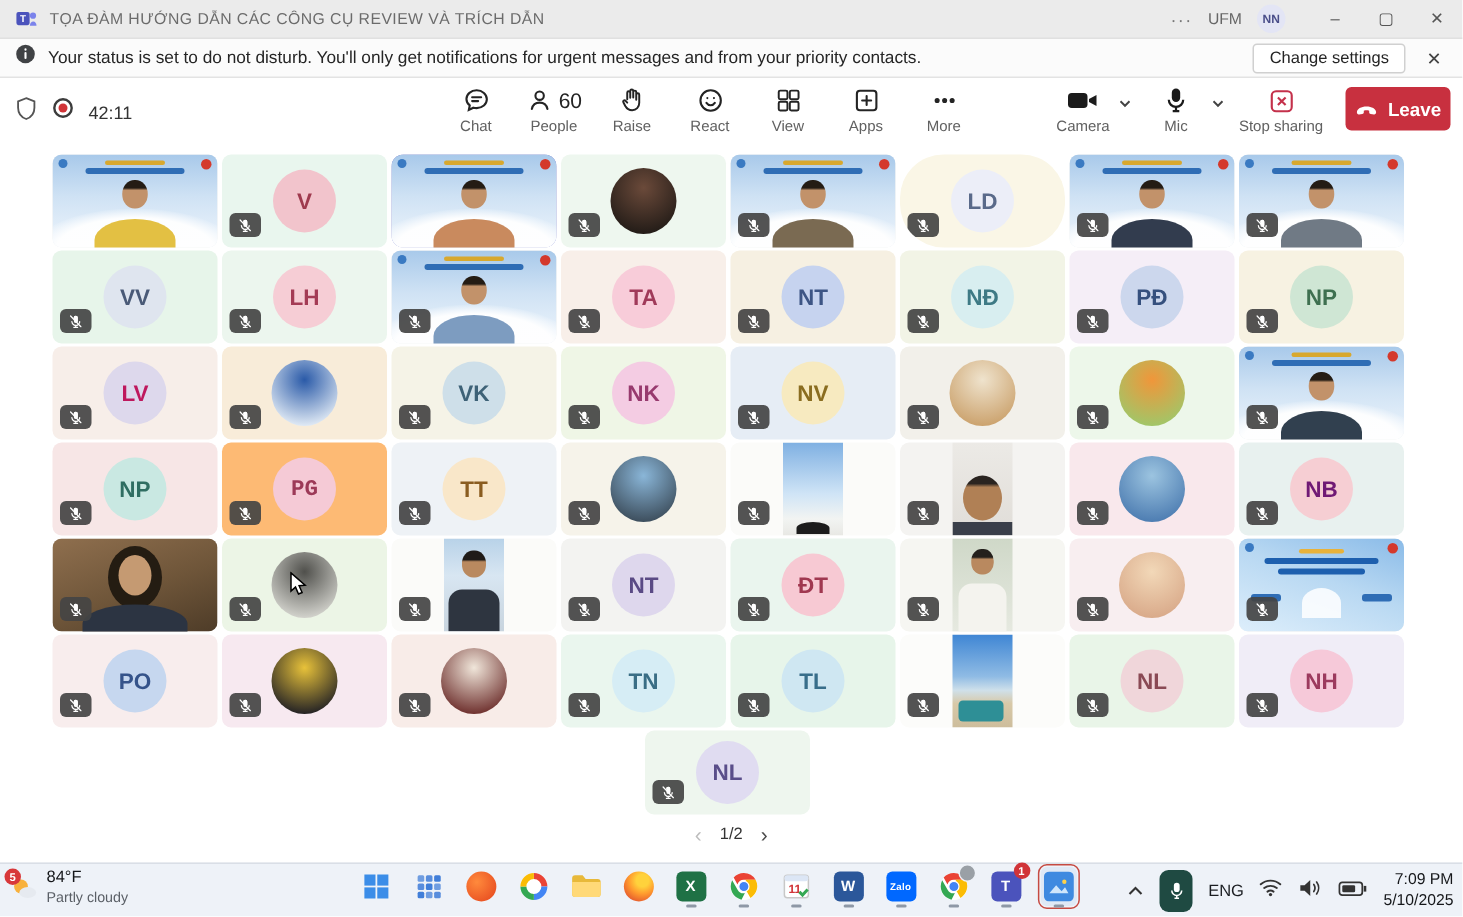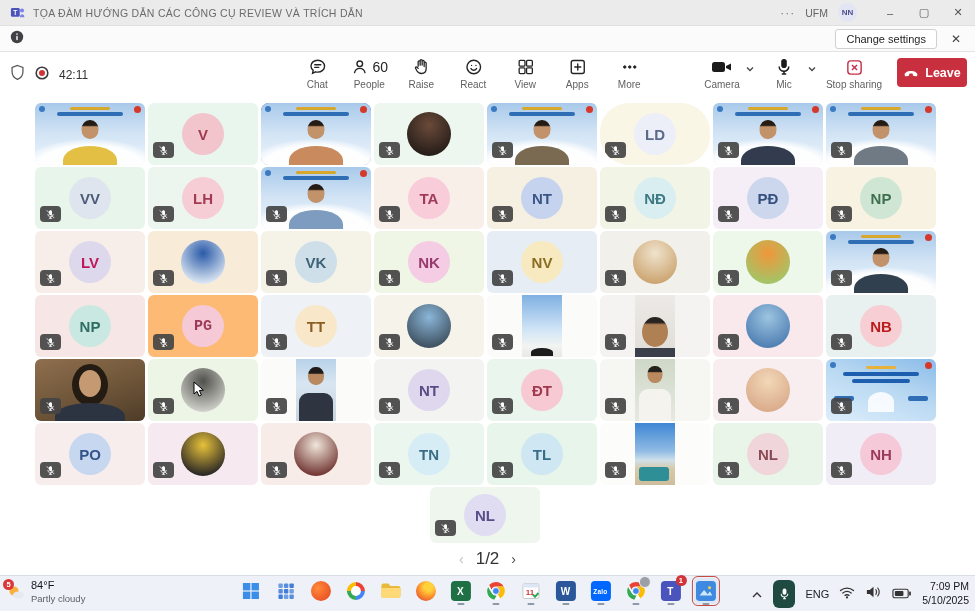--- a/index.html
+++ b/index.html
@@ -91,21 +91,21 @@
   .strip.polo::after{content:"";position:absolute;bottom:0;left:4px;width:32px;height:32px;border-radius:9px 9px 0 0;background:#f4f3ee;}
   .strip.beach{background:linear-gradient(180deg,#3f86d4 0%,#8fbbe4 45%,#cfe0ea 60%,#d8c9a8 74%,#cdbd9c 100%);}
   .strip.beach::after{content:"";position:absolute;bottom:4px;left:4px;width:30px;height:14px;border-radius:3px;background:#2e8f96;}
   .mbadge{position:absolute;left:5px;bottom:7px;width:21px;height:16px;border-radius:4px;background:rgba(68,68,68,.92);
           display:flex;align-items:center;justify-content:center;}
   .extra-tile-holder{position:absolute;left:430px;top:390px;width:110px;height:56px;}
   .extra-tile-holder .tile{width:110px;height:56px;}
   .pager{position:absolute;left:0;top:452px;width:100%;display:flex;align-items:center;justify-content:center;gap:12px;}
   .pgchev{font-size:14px;line-height:1;}
   .pgl{color:#bdbdbd;}.pgr{color:#4a4a4a;}
-  .pgtext{font-size:17px;color:#333;}
+  .pgtext{font-size:11px;color:#333;}
   .cursor{position:absolute;left:193px;top:284px;z-index:5;}
 
   
   .taskbar{position:relative;height:36px;background:#eef2f8;border-top:1px solid #d9dee6;box-sizing:border-box;}
   .weather{position:absolute;left:6px;top:3px;display:flex;align-items:center;gap:5px;}
   .wicon{position:relative;width:20px;height:20px;}
   .wbadge{position:absolute;left:-3px;top:-3px;width:11px;height:11px;border-radius:50%;background:#d8383a;color:#fff;
           font-size:7.5px;font-weight:bold;display:flex;align-items:center;justify-content:center;font-style:normal;}
   .wtxt{display:flex;flex-direction:column;line-height:1.25;}
   .wtemp{font-size:11px;color:#15171a;}
@@ -150,20 +150,21 @@
     <span class="wbtn">✕</span>
   </div>
 
   <div class="notif">
     <span>
       <svg width="14" height="14" viewBox="0 0 14 14">
           <circle cx="7" cy="7" r="6.2" fill="#404245"></circle>
           <path d="M7 6.4v3.2M7 3.9v.3" stroke="#fff" stroke-width="1.4" stroke-linecap="round"></path>
         </svg>
     </span>
+    <span class="ntext">Your status is set to do not disturb. You'll only get notifications for urgent messages and from your priority contacts.</span>
     <span class="nsp"></span>
     <button class="nbtnx">Change settings</button>
     <span class="nclose">✕</span>
   </div>
 
   <div class="mtoolbar">
     <div class="mt-left">
       <span>
         <svg width="15" height="17" viewBox="0 0 16 18">
             <path d="M8 1.5l5.8 2.2v4.5c0 4-2.4 6.8-5.8 8.1-3.4-1.3-5.8-4.1-5.8-8.1V3.7z" stroke="#555" stroke-width="1.3" fill="none"></path>
@@ -756,21 +757,21 @@
               <path d="M6 4.2a2 2 0 0 1 4 0v3a2 2 0 0 1-2 2 2 2 0 0 1-1.6-.8z" fill="#fff"></path>
               <g stroke="#fff" stroke-width="1.2" fill="none" stroke-linecap="round">
                 <path d="M4.2 7.8a3.8 3.8 0 0 0 6.3 2.8M11.8 7.8c0 .6-.1 1.2-.4 1.7"></path>
                 <path d="M8 11.6v1.7M6.2 13.5h3.6"></path>
                 <path d="M3 2.4l10 10.4"></path>
               </g>
             </svg>
           </div>
         </div>
         <div class="tile" style="background: rgb(232, 241, 239);">
-          <div class="pc" style="background:#f6ced3;color:#b91c1c">NB</div>
+          <div class="pc" style="background:#f6ced3;color:#701a75">NB</div>
           <div class="mbadge">
             <svg width="11" height="11" viewBox="0 0 16 16">
               <path d="M6 4.2a2 2 0 0 1 4 0v3c0 .5-.2 1-.5 1.3" fill="#fff"></path>
               <path d="M6 4.2a2 2 0 0 1 4 0v3a2 2 0 0 1-2 2 2 2 0 0 1-1.6-.8z" fill="#fff"></path>
               <g stroke="#fff" stroke-width="1.2" fill="none" stroke-linecap="round">
                 <path d="M4.2 7.8a3.8 3.8 0 0 0 6.3 2.8M11.8 7.8c0 .6-.1 1.2-.4 1.7"></path>
                 <path d="M8 11.6v1.7M6.2 13.5h3.6"></path>
                 <path d="M3 2.4l10 10.4"></path>
               </g>
             </svg>

